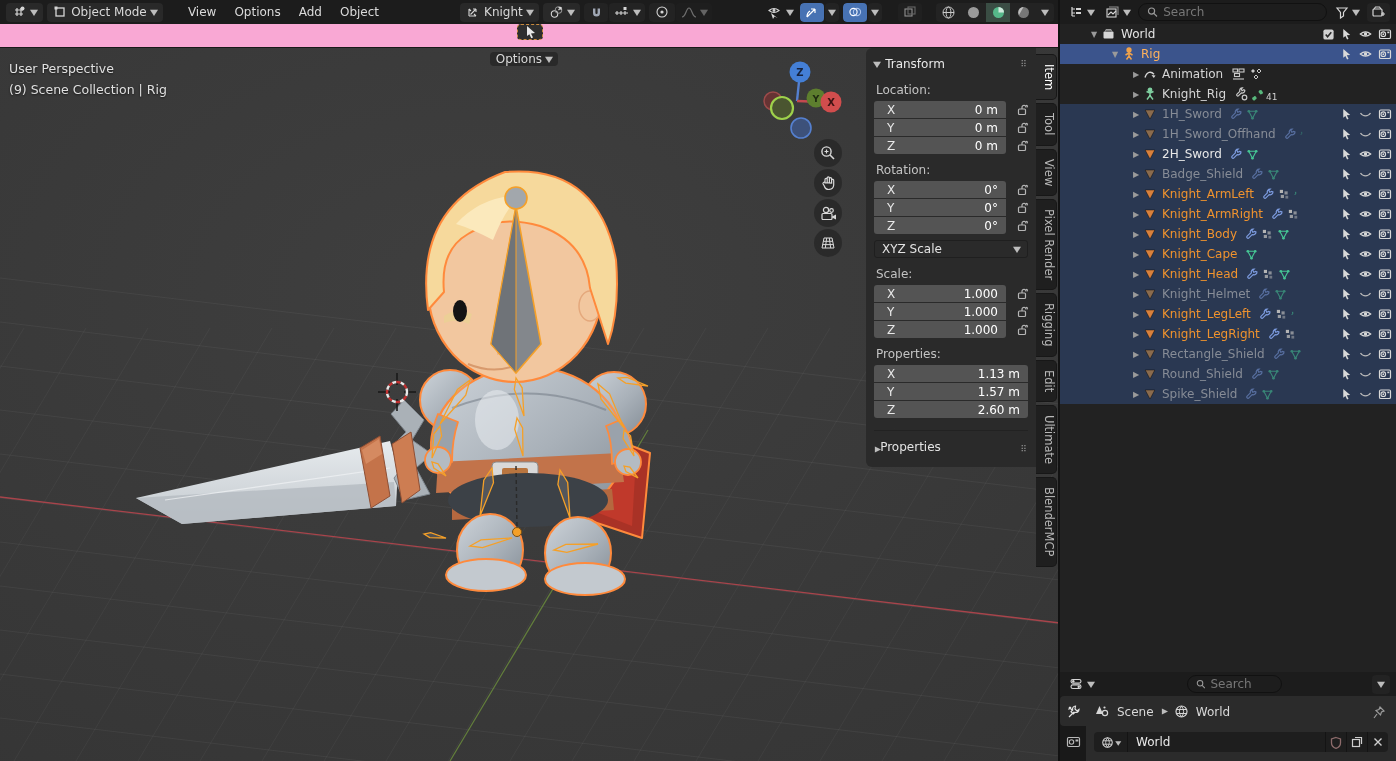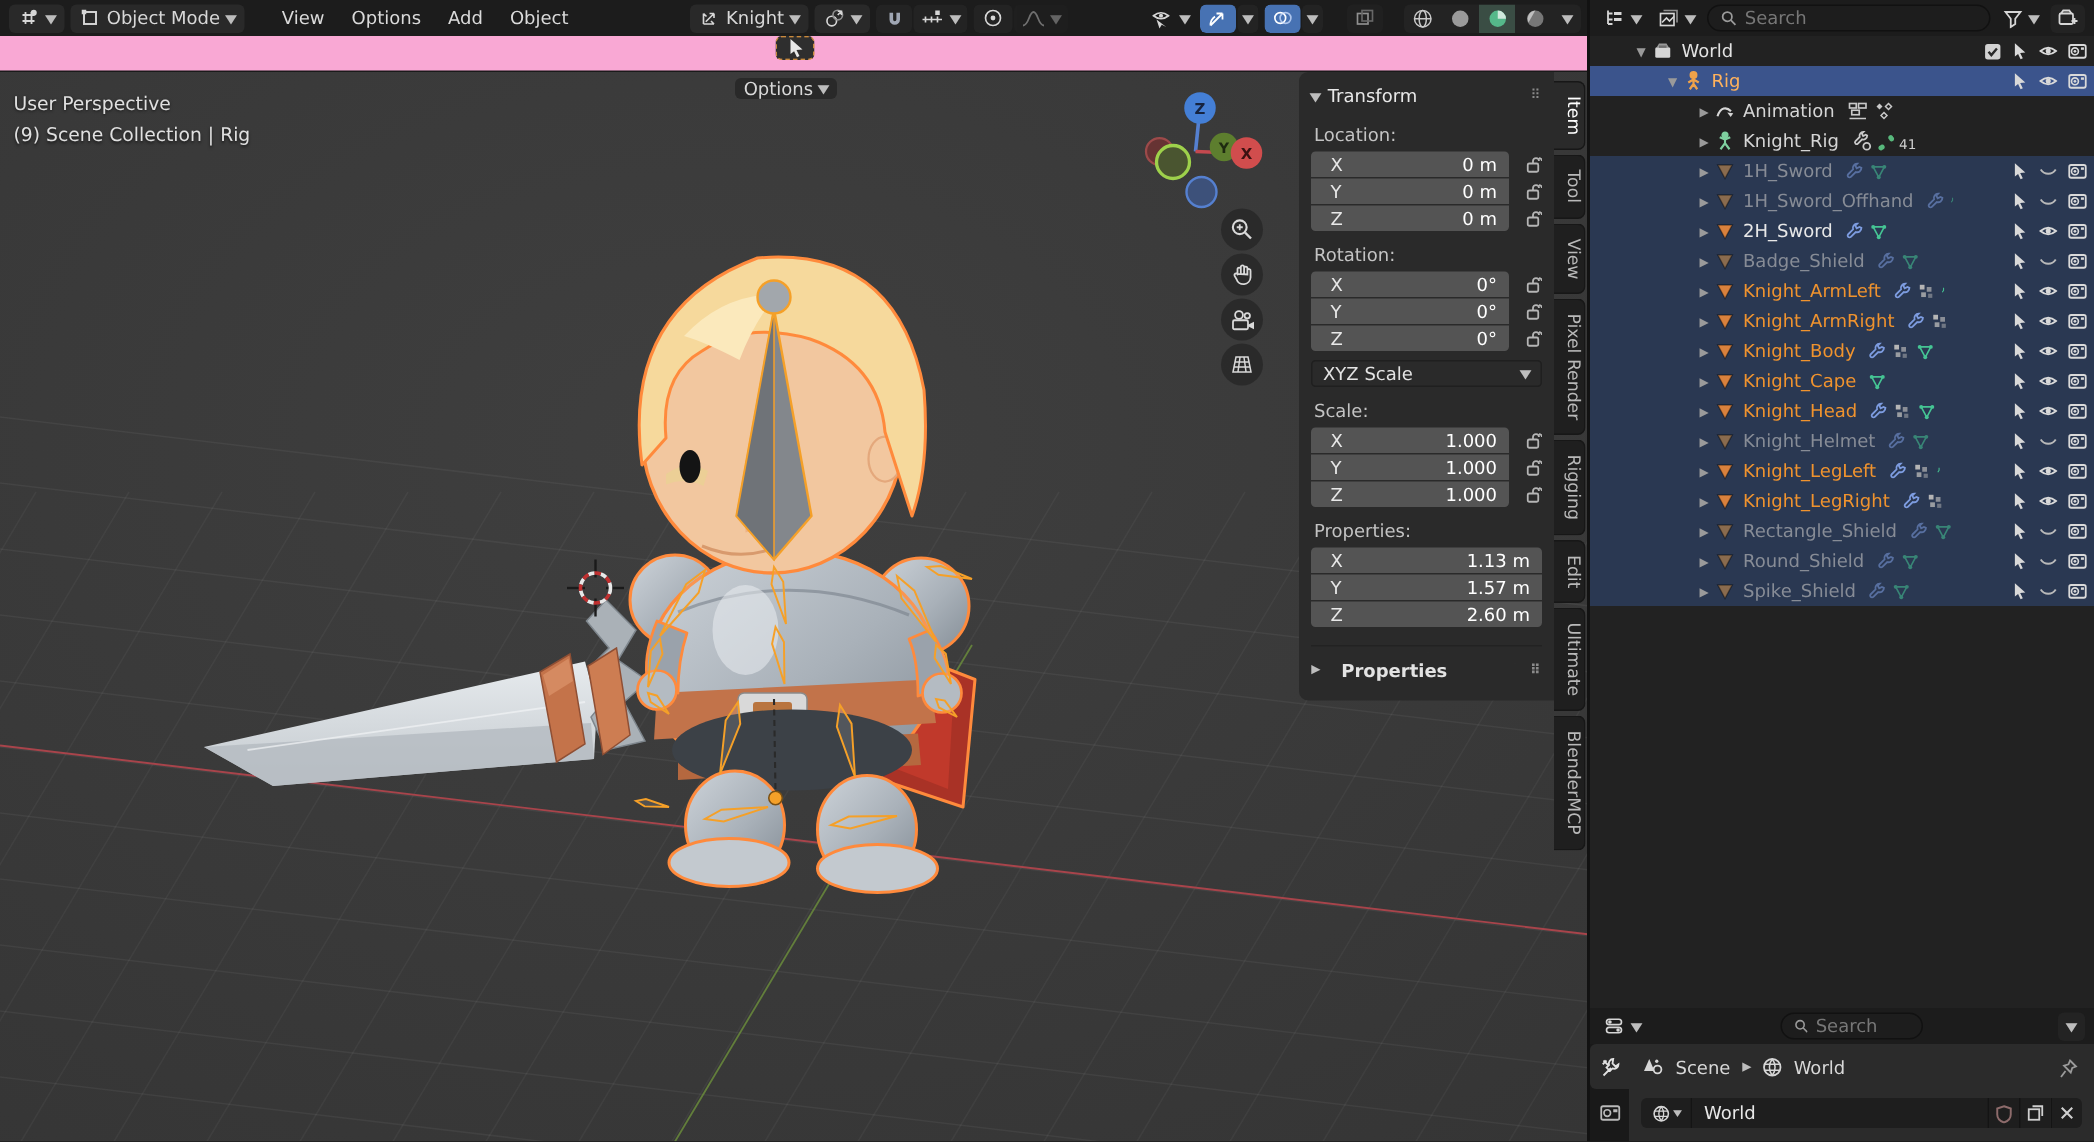--- a/index.html
+++ b/index.html
@@ -46,22 +46,22 @@
   .np-label { color:#c3c3c3; margin:9px 0 4px 2px; }
   .frow { display:flex; align-items:center; margin-bottom:1px; }
   .field { flex:1; height:17px; background:#545454; display:flex; align-items:center; padding:0 8px 0 13px; color:#fff; }
   .frow:first-of-type .field { border-radius:3px 3px 0 0; }
   .fgroup .frow:last-child .field { border-radius:0 0 3px 3px; }
   .field .ax { width:26px; color:#e8e8e8; }
   .field .val { margin-left:auto; }
   .lockcol { width:22px; display:flex; justify-content:flex-end; }
   .np-dd { height:18px; background:#2a2a2a; border:1px solid #1f1f1f; border-radius:3px; margin-top:6px;
     display:flex; align-items:center; padding:0 7px; color:#e3e3e3;}
-  .np-collapsed { display:flex; align-items:center; gap:14px; margin-top:12px; padding-top:8px;
-    border-top:1px solid #222; color:#e3e3e3; height:24px;font-weight:bold;}
+  .np-collapsed { display:flex; align-items:flex-end; gap:0; margin-top:12px; padding-top:8px;
+    border-top:1px solid #222; color:#e3e3e3; height:24px;}
 
   
   #nptabs { position:absolute; left:1036px; top:54px; width:23px; z-index:11; }
   .nptab { writing-mode:vertical-rl; padding:9px 0; width:21px; text-align:center; color:#b9b9b9;
     background:#1f1f1f; border:1px solid #171717; border-left:none; border-radius:0 5px 5px 0;
     margin-bottom:3px; font-size:11.5px; }
   .nptab.active { background:#2a2a2a; color:#fff; }
 
   
   #outliner { position:absolute; left:1060px; top:0; width:336px; height:672px; background:#222222; }

